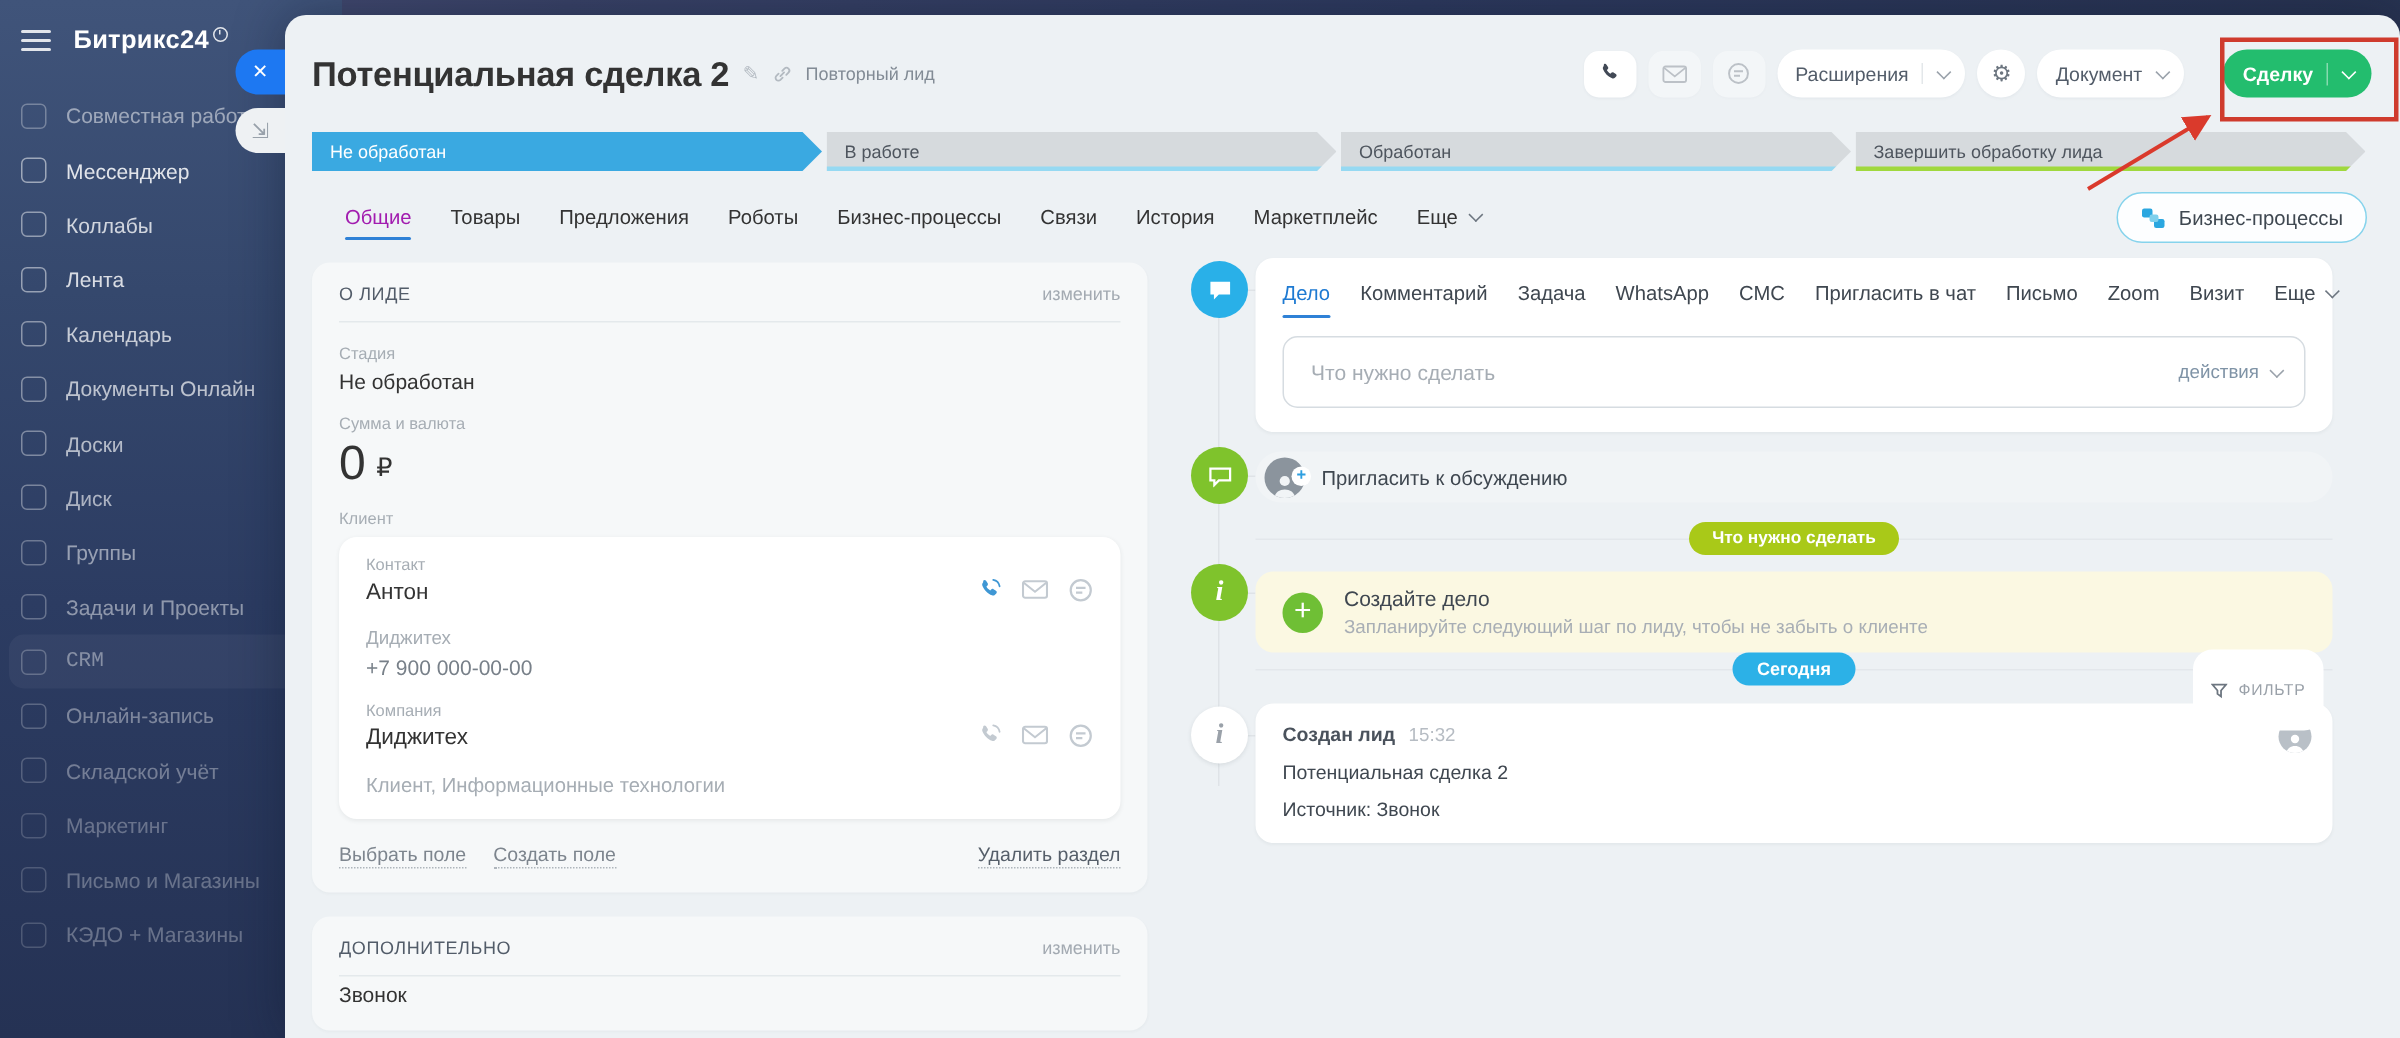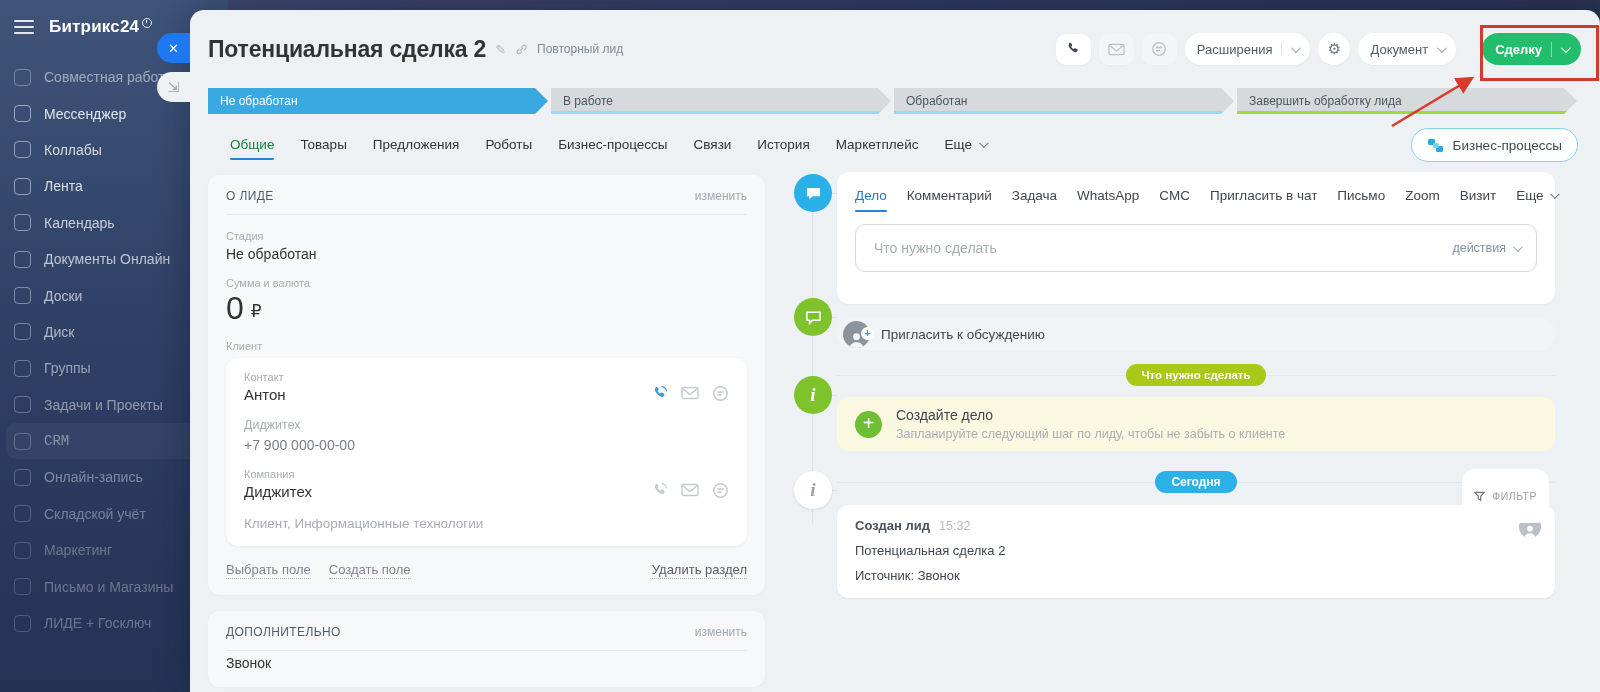--- a/index.html
+++ b/index.html
@@ -51,21 +51,21 @@
   .stage{flex:1;position:relative;background:#d6dadd;display:flex;align-items:center;padding-left:12px;
     font-size:12px;color:#4e555e;clip-path:polygon(0 0,calc(100% - 13px) 0,100% 50%,calc(100% - 13px) 100%,0 100%);cursor:pointer;white-space:nowrap}
   .stage::after{content:"";position:absolute;left:0;right:0;bottom:0;height:3px}
   .stage.current{background:#3aa9e1;color:#fff}
   .stage.current::after{display:none}
   .stage.pending::after{background:#96d9f2}
   .stage.final::after{background:#a0d83d}
   
   .tabs-row{position:absolute;left:40px;top:112px;right:22px;height:46px;display:flex;align-items:center;gap:26px}
   .tab{font-size:13.5px;color:#333;cursor:pointer;position:relative;padding:12px 0 14px;display:flex;align-items:center;gap:7px;white-space:nowrap}
-  .tab.active{color:#15803d}
+  .tab.active{color:#a21caf}
   .tab.active::after{content:"";position:absolute;left:0;right:0;bottom:6px;height:2px;background:#2f81d6;border-radius:2px}
   .tab .chev{display:none}
   .tab.dropdown .chev{display:block;border-color:#6d7680}
   .bp-pill{margin-left:auto;height:32px;border:1px solid #86d3ec;border-radius:17px;background:#fdfeff;display:flex;
     align-items:center;gap:9px;padding:0 15px;font-size:13.5px;color:#3f4851;cursor:pointer;white-space:nowrap}
   
   .left-col{position:absolute;left:18px;top:165px;width:557px}
   .card{background:#f6f8f9;border-radius:12px;padding:14px 18px 16px;box-shadow:0 1px 2px rgba(60,70,80,.04)}
   .card + .card{margin-top:16px}
   .card-h{display:flex;align-items:center}
@@ -91,21 +91,21 @@
   
   .tl-line{position:absolute;left:622px;top:172px;width:1px;height:342px;background:#dfe3e7}
   .tl-ic{position:absolute;left:604px;width:38px;height:38px;border-radius:50%;display:flex;align-items:center;justify-content:center;z-index:2}
   .tl-ic.blue{background:#29b0e8}
   .tl-ic.green{background:#7fc32c}
   .tl-ic.white{background:#fff;box-shadow:0 1px 3px rgba(60,70,80,.12)}
   .tl-ic .iglyph{font-family:"Liberation Serif","DejaVu Serif",serif;font-style:italic;font-size:19px;color:#fff;font-weight:bold}
   .tl-ic.white .iglyph{color:#9aa1a9}
   .tl-conn{position:absolute;left:622px;width:25px;height:1px;background:#dfe3e7}
   .right-col{position:absolute;left:647px;top:162px;width:718px}
-  .act-card{background:#fff;border-radius:12px;padding:12px 18px 32px;box-shadow:0 1px 2px rgba(60,70,80,.05)}
+  .act-card{background:#fff;border-radius:12px;padding:12px 18px 16px;box-shadow:0 1px 2px rgba(60,70,80,.05)}
   .act-tabs{display:flex;align-items:center;gap:20px}
   .atab{font-size:13.5px;color:#3f4750;cursor:pointer;position:relative;padding:4px 0 9px;display:flex;align-items:center;gap:6px;white-space:nowrap}
   .atab.active{color:#1e7ad2}
   .atab.active::after{content:"";position:absolute;left:0;right:0;bottom:0;height:2px;background:#2f81d6;border-radius:2px}
   .atab .chev{display:none}
   .atab.dropdown .chev{display:block;border-color:#6d7680}
   .todo-input{margin-top:12px;height:46px;border:1px solid #d6dce1;border-radius:10px;display:flex;align-items:center;padding:0 16px;gap:10px}
   .todo-input input{border:none;outline:none;background:transparent;flex:1;font-size:14px;color:#333;font-family:inherit}
   .todo-input input::placeholder{color:#a6adb4}
   .actions-lbl{font-size:12.5px;color:#7f93a6;display:flex;align-items:center;gap:7px;cursor:pointer;white-space:nowrap}
@@ -115,21 +115,21 @@
   .avatar-plus .plus{position:absolute;right:-4px;top:6px;width:13px;height:13px;border-radius:50%;background:#fff;color:#2e9fe0;
     font-size:11px;line-height:13px;text-align:center;font-weight:bold}
   .invite-row .txt{font-size:13.5px;color:#3f4750}
   .pill-row{position:relative;margin-top:13px;height:22px;display:flex;justify-content:center;align-items:center}
   .pill-row::before{content:"";position:absolute;left:0;right:0;top:50%;height:1px;background:#e3e7eb}
   .lime-pill{position:relative;background:#a9c918;color:#fff;font-size:11.5px;font-weight:bold;padding:5px 15px;border-radius:12px;z-index:1}
   .create-card{margin-top:11px;background:#fbf8e2;border-radius:12px;padding:10px 18px;display:flex;align-items:center;gap:14px}
   .plus-circle{width:27px;height:27px;border-radius:50%;background:#6fbf35;color:#fff;font-size:20px;line-height:25px;text-align:center;flex:none;cursor:pointer}
   .create-card .t1{font-size:14px;color:#3f4750}
   .create-card .t2{font-size:12.5px;color:#a8aeb5;margin-top:4px}
-  .today-row{position:relative;margin-top:20px;height:22px;display:flex;justify-content:center;align-items:flex-end}
+  .today-row{position:relative;margin-top:0;height:22px;display:flex;justify-content:center;align-items:flex-end}
   .today-row::before{content:"";position:absolute;left:0;right:0;top:50%;height:1px;background:#e3e7eb}
   .today-pill{position:relative;background:#2cb1e7;color:#fff;font-size:12px;font-weight:bold;padding:4px 16px;border-radius:13px;z-index:1}
   .filter-pill{position:absolute;right:6px;top:-2px;background:#fff;border-radius:13px;padding:21px 12px;display:flex;align-items:center;gap:7px;
     font-size:10.5px;color:#9aa1a9;letter-spacing:.5px;cursor:pointer;z-index:1}
   .log-card{margin-top:12px;background:#fff;border-radius:12px;padding:13px 18px 15px;box-shadow:0 1px 2px rgba(60,70,80,.05);position:relative}
   .log-h{display:flex;align-items:center;gap:9px}
   .log-h .lt{font-size:13px;color:#4a525c;font-weight:bold}
   .log-h .time{font-size:12.5px;color:#b6bcc3}
   .log-line{font-size:13px;color:#3f4750;margin-top:10px}
   .log-av{position:absolute;right:14px;top:11px;width:22px;height:22px;border-radius:50%;background:#b9c0c7;overflow:hidden;display:flex;align-items:flex-end;justify-content:center}
@@ -209,21 +209,21 @@
       <div class="sb-item" style="opacity: 0.3;">
         <span class="mi"></span>
         <span>Маркетинг</span>
       </div>
       <div class="sb-item" style="opacity: 0.3;">
         <span class="mi"></span>
         <span>Письмо и Магазины</span>
       </div>
       <div class="sb-item" style="opacity: 0.3;">
         <span class="mi"></span>
-        <span>ЛИДЕ + Госключ</span>
+        <span>КЭДО + Магазины</span>
       </div>
     </div>
 </nav>
 
 <section class="modal">
 
   <div class="x-btn">
       <span>✕</span>
     </div>
   <div class="collapse-btn">

